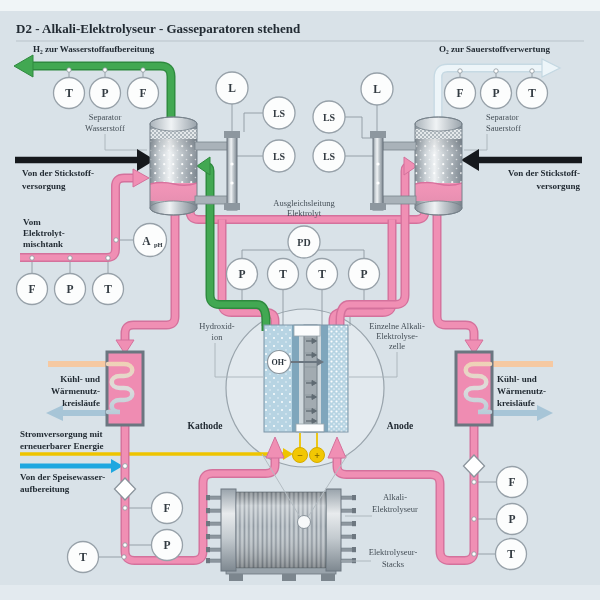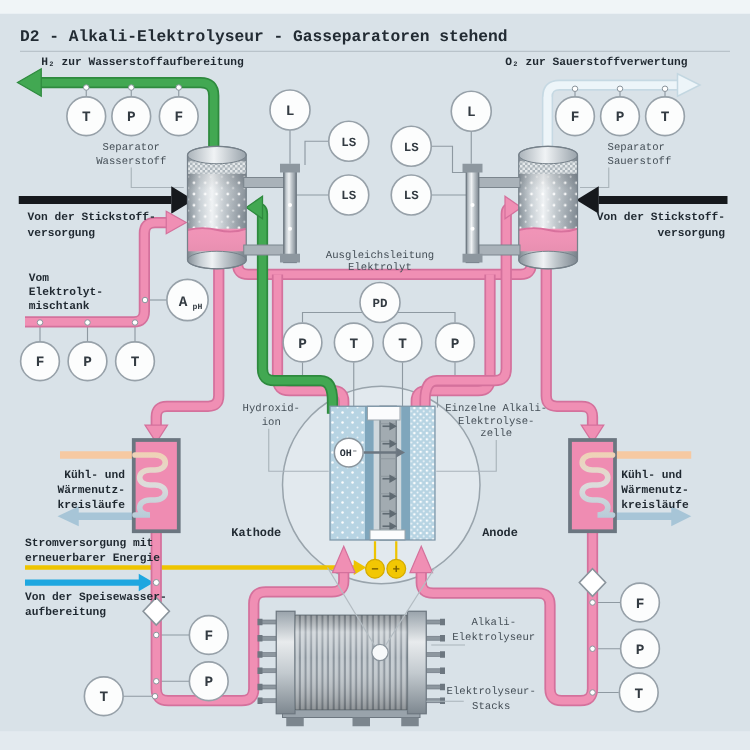--- a/index.html
+++ b/index.html
@@ -1,17 +1,17 @@
 <!DOCTYPE html>
 <html><head>
 <meta charset="utf-8">
 <style>
   html,body{margin:0;padding:0;background:#ffffff;}
   .stage{width:600px;height:600px;position:relative;background:#d9e2e8;overflow:hidden;
-         font-family:Liberation Mono, monospace;}
+         font-family:Liberation Serif, serif;}
   svg{display:block;}
   text{fill:#2a333c;}
   .t-title{font-size:13px;font-weight:bold;fill:#222b33;}
   .t-stream{font-size:9px;font-weight:bold;fill:#1f2830;}
   .t-equip{font-size:8.5px;fill:#454f57;}
   .t-node{font-size:9.5px;font-weight:bold;fill:#222b33;}
   .t-instr{font-size:11.5px;font-weight:600;fill:#333b42;text-anchor:middle;}
   .t-instr-sm{font-size:10px;font-weight:600;fill:#333b42;text-anchor:middle;}
   .t-sub{font-size:6.5px;font-weight:600;fill:#333b42;}
   .t-oh{font-size:8px;font-weight:bold;fill:#2a333c;text-anchor:middle;}

